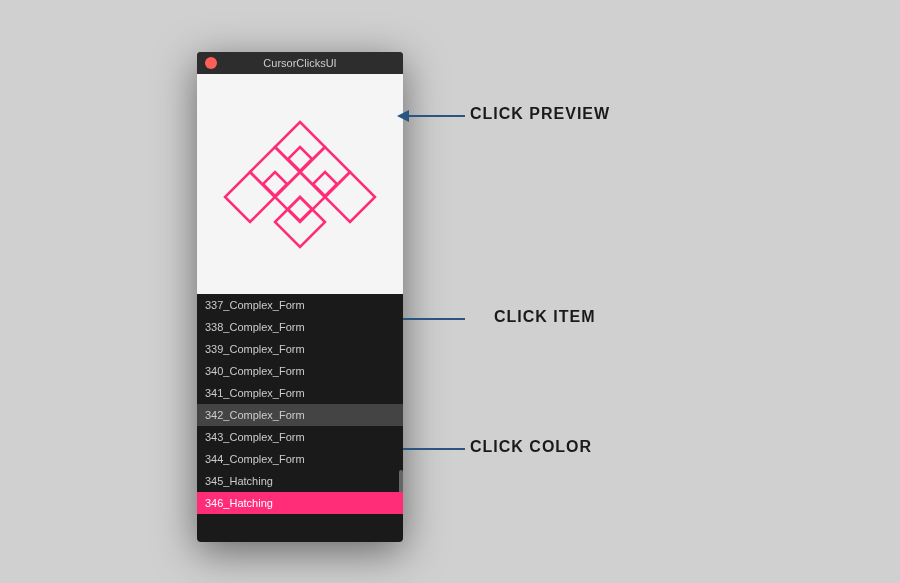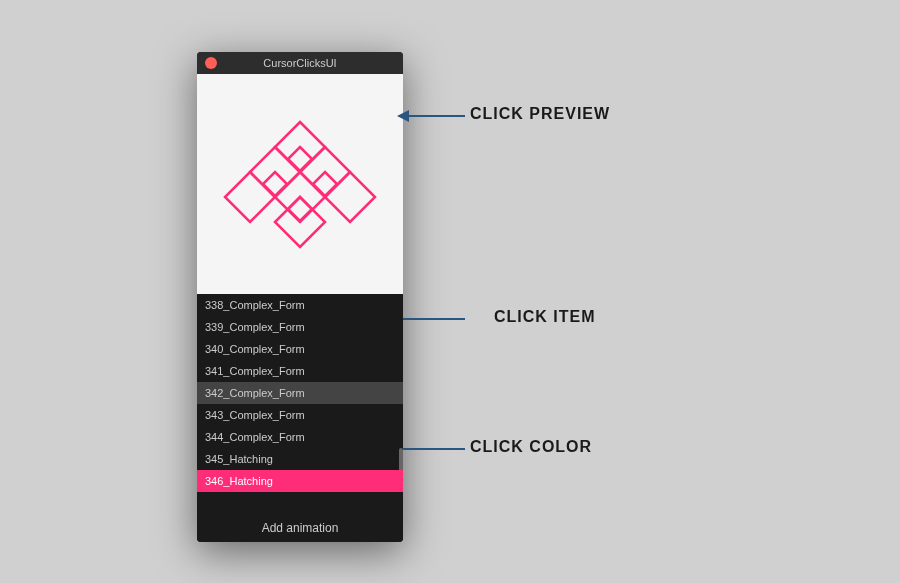--- a/index.html
+++ b/index.html
@@ -176,32 +176,32 @@
         <polygon points="80,43 92,55 80,67 68,55"></polygon>
         <polygon points="55,68 67,80 55,92 43,80"></polygon>
         <polygon points="105,68 117,80 105,92 93,80"></polygon>
         <polygon points="80,93 92,105 80,117 68,105"></polygon>
       </g>
     </svg>
   </div>
 
   <div class="list-area">
     <div id="list-container" style="flex:1; overflow:hidden; position:relative;">
+    <div class="list-item">337_Complex_Form</div>
         <div class="list-item">338_Complex_Form</div>
         <div class="list-item">339_Complex_Form</div>
         <div class="list-item">340_Complex_Form</div>
         <div class="list-item">341_Complex_Form</div>
         <div class="list-item selected">342_Complex_Form</div>
         <div class="list-item">343_Complex_Form</div>
         <div class="list-item">344_Complex_Form</div>
         <div class="list-item" style="position: relative;">345_Hatching<div class="scrollbar-thumb"></div></div>
         <div class="list-item color-item">346_Hatching</div>
       </div>
 
-    <button class="add-animation-btn">Add animation</button>
   </div>
 </div>
 
 <div class="label label-click-preview">CLICK PREVIEW</div>
 <div class="label label-click-item">CLICK ITEM</div>
 <div class="label label-click-color">CLICK COLOR</div>
 
 <svg style="position:absolute;top:0;left:0;width:900px;height:583px;pointer-events:none;">
 
   <line x1="465" y1="116" x2="403" y2="116" stroke="#2a5580" stroke-width="2" marker-end="url(#arrow)"></line>

